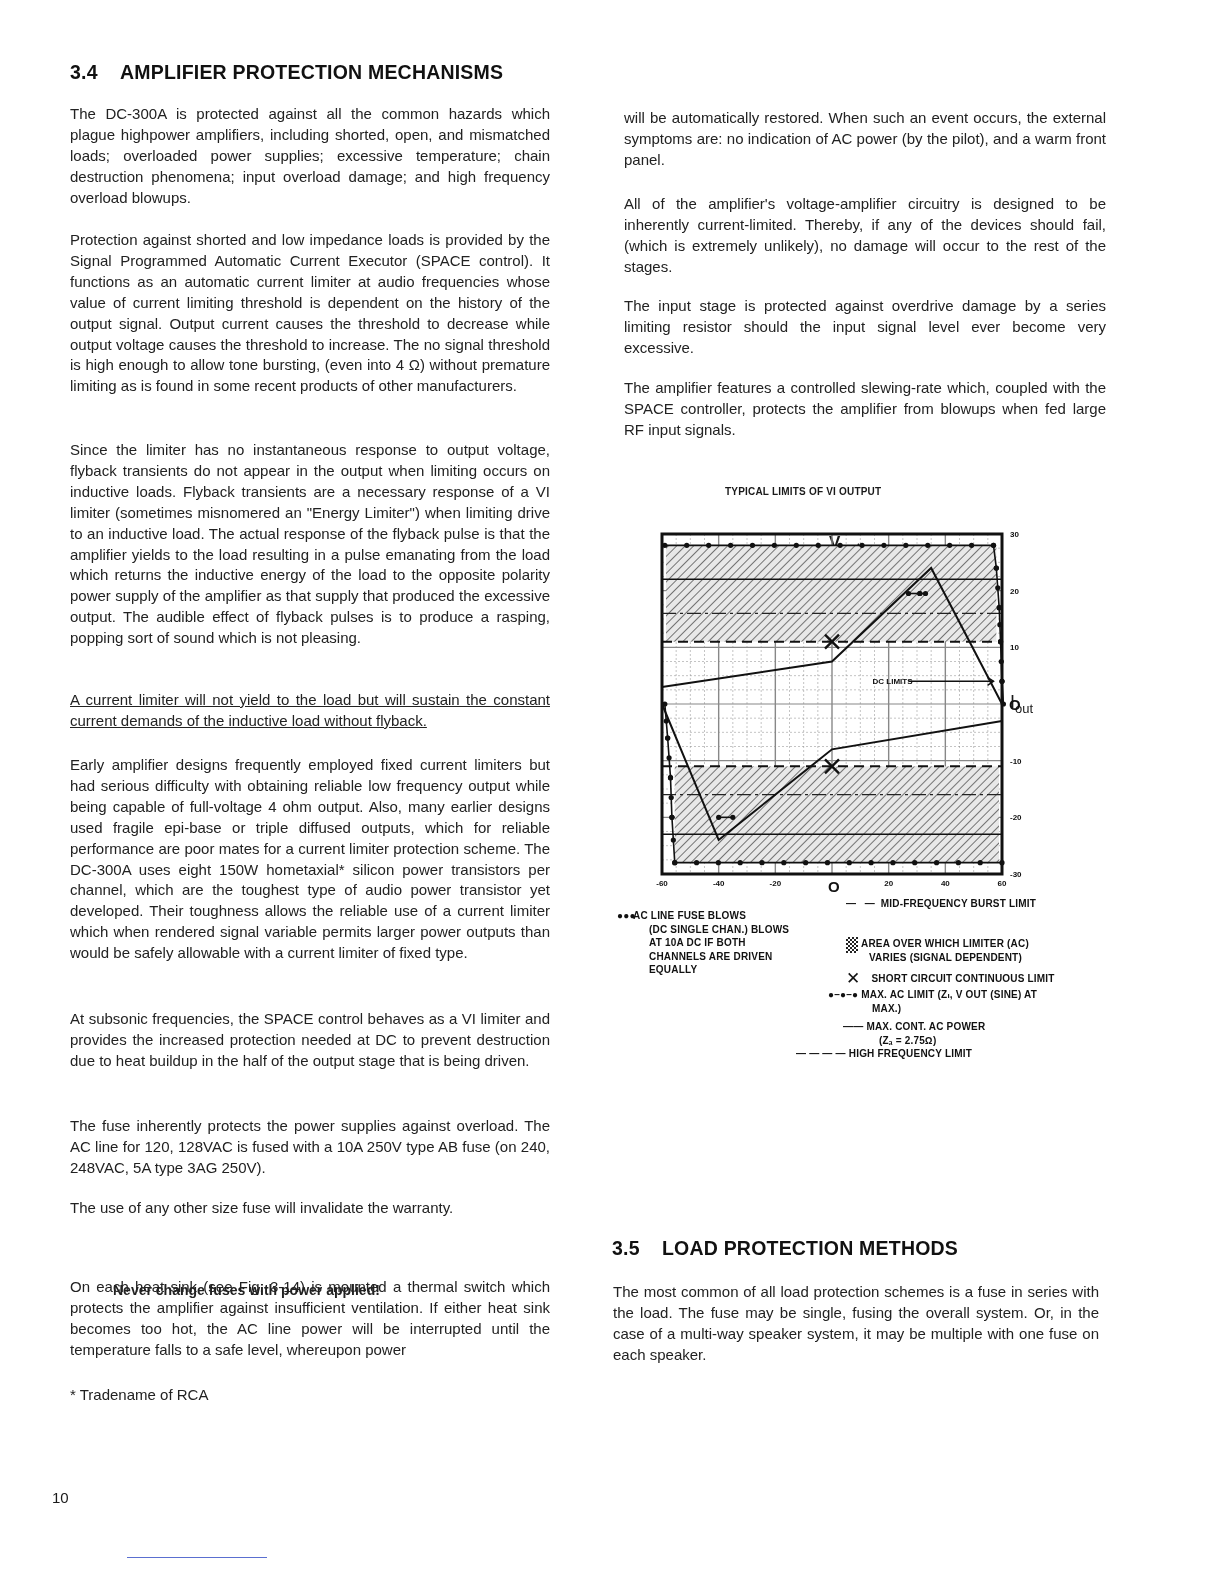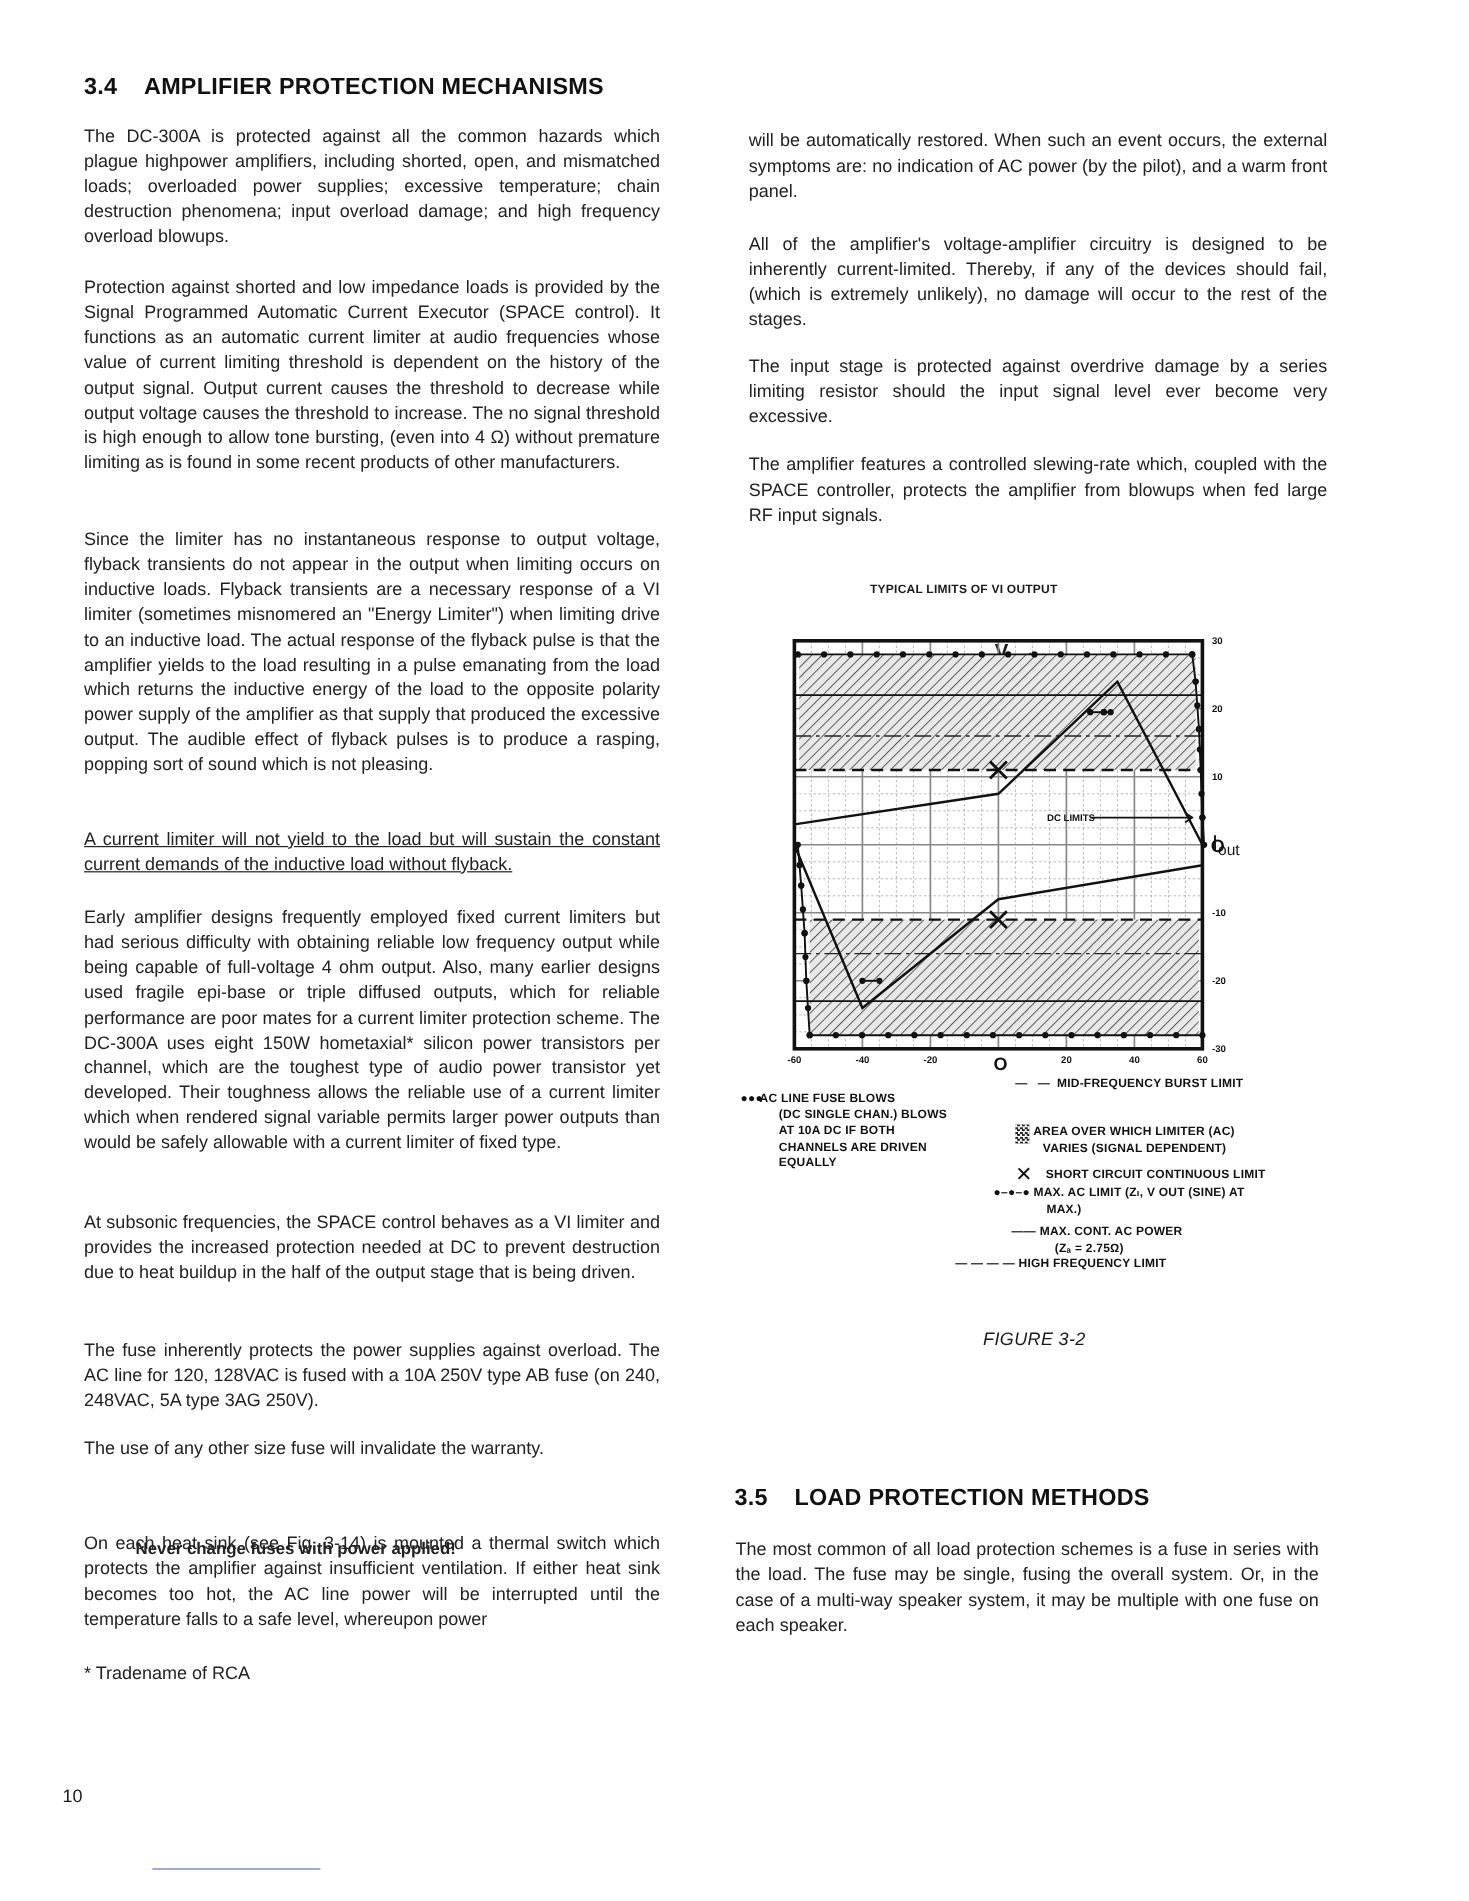--- a/index.html
+++ b/index.html
@@ -250,21 +250,20 @@
   <span>——</span>
   <span>MAX. CONT. AC POWER</span>
   <div style="padding-left:36px">(Zₐ = 2.75Ω)</div>
 </div>
 <div class="legend" style="left:796px; top:1047px;">
   <span>— — — —</span>
   <span>HIGH FREQUENCY LIMIT</span>
 </div>
 
 <div class="caption" style="top:1106px;">
-  <div>FIGURE 3-2</div>
 </div>
 
 <div class="h" style="left:612px; top:1237px;">
   <span class="num">3.5</span><span>LOAD PROTECTION METHODS</span>
 </div>
 <div class="p right" style="left:613px; width:486px; top:1282px;">The most common of all load protection schemes is a fuse in series with the load. The fuse may be single, fusing the overall system. Or, in the case of a multi-way speaker system, it may be multiple with one fuse on each speaker.</div>
 
 <div class="pagenum">10</div>
 <div class="rule"></div>
 

